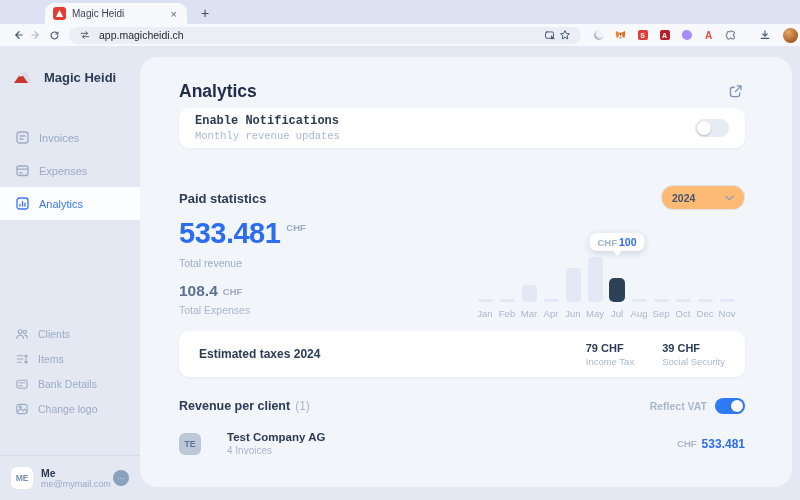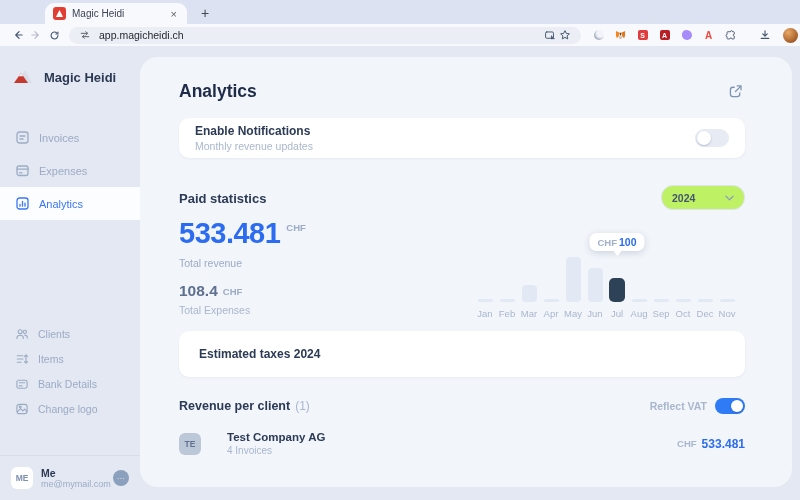--- a/index.html
+++ b/index.html
@@ -62,35 +62,35 @@
 
   
   .panel { position:absolute; left:140px; top:11px; right:8px; bottom:13px;
     background:#f2f5fa; border-radius:18px; }
   .content { position:absolute; left:39px; right:47px; top:0; bottom:0; }
   .page-title { position:absolute; top:24px; left:0; font-size:17.5px; font-weight:700; color:#1e2b49; }
   .export-btn { position:absolute; top:26px; right:0; width:18px; height:18px; }
 
   .card { position:absolute; left:0; right:0; background:#fff; border-radius:10px;
     box-shadow:0 1px 3px rgba(30,45,90,.05); }
-  .card-notif { top:61px; height:40px; display:flex; align-items:center; padding:0 16px; }
+  .card-notif { top:51px; height:40px; display:flex; align-items:center; padding:0 16px;font-family:Liberation Mono, monospace; }
   .notif-title { font-size:12px; font-weight:700; color:#2b3a55; }
   .notif-sub { font-size:10.5px; color:#a9b7cd; margin-top:2px; }
   .notif-text { flex:1; }
 
   .toggle { border-radius:10px; position:relative; flex:none; }
   .toggle .knob { position:absolute; top:2px; background:#fff; border-radius:50%;
     box-shadow:0 1px 2px rgba(30,45,90,.25); }
   .toggle-off { width:34px; height:18px; background:#e6ebf4; }
   .toggle-off .knob { left:2px; width:14px; height:14px; }
   .toggle-on { width:30px; height:16px; background:#2f7bf5; }
   .toggle-on .knob { right:2px; width:12px; height:12px; }
 
   .stats-heading { position:absolute; top:134px; left:0; font-size:13px; font-weight:700; color:#2b3a55; }
-  .year-select { position:absolute; top:128px; right:0; width:84px; height:25px; background:#bef264;
+  .year-select { position:absolute; top:128px; right:0; width:84px; height:25px; background:#fdba74;
     border:1px solid #dde3ef; border-radius:12px; display:flex; align-items:center; padding:0 10px; }
   .year-value { flex:1; font-size:10.5px; font-weight:600; color:#44556f; }
 
   .rev-value { position:absolute; top:162px; left:0; display:flex; align-items:flex-start; gap:6px; }
   .rev-number { font-size:29px; font-weight:700; color:#2b6cf0; letter-spacing:-.5px; line-height:1; }
   .cur-sm { font-size:9.5px; font-weight:700; color:#9cabc4; margin-top:3px; }
   .rev-label { position:absolute; top:200px; left:0; font-size:10.5px; color:#9cabc4; }
   .exp-value { position:absolute; top:226px; left:0; display:flex; align-items:flex-start; gap:5px; }
   .exp-number { font-size:15.5px; font-weight:700; color:#5d7090; line-height:1; }
   .exp-label { position:absolute; top:247px; left:0; font-size:10.5px; color:#a9b7cd; }
@@ -357,28 +357,28 @@
           </div>
           <div class="bar-slot">
             <div class="bar" style="height: 17px;"></div>
             <div class="bar-label">Mar</div>
           </div>
           <div class="bar-slot">
             <div class="bar" style="height: 3px;"></div>
             <div class="bar-label">Apr</div>
           </div>
           <div class="bar-slot">
+            <div class="bar" style="height: 34px;"></div>
+            <div class="bar-label">Jun</div>
+          </div>
+          <div class="bar-slot">
             <div class="bar" style="height: 45px;"></div>
             <div class="bar-label">May</div>
           </div>
           <div class="bar-slot">
-            <div class="bar" style="height: 34px;"></div>
-            <div class="bar-label">Jun</div>
-          </div>
-          <div class="bar-slot">
             <div class="bar hl" style="height: 24px;"></div>
             <div class="bar-label">Jul</div>
           </div>
           <div class="bar-slot">
             <div class="bar" style="height: 3px;"></div>
             <div class="bar-label">Aug</div>
           </div>
           <div class="bar-slot">
             <div class="bar" style="height: 3px;"></div>
             <div class="bar-label">Sep</div>
@@ -393,20 +393,30 @@
           </div>
           <div class="bar-slot">
             <div class="bar" style="height: 3px;"></div>
             <div class="bar-label">Nov</div>
           </div>
           <div class="chart-tooltip" style="left: 143px;"><span>CHF</span><b>100</b><span class="tip-arrow"></span></div>
         </div>
 
       <div class="card card-taxes">
         <span class="taxes-title">Estimated taxes 2024</span>
+        <div class="tax-cols">
+          <div>
+            <div class="tax-value">79 CHF</div>
+            <div class="tax-label">Income Tax</div>
+          </div>
+          <div>
+            <div class="tax-value">39 CHF</div>
+            <div class="tax-label">Social Security</div>
+          </div>
+        </div>
       </div>
 
       <div class="clients-heading">
         <span class="clients-title">Revenue per client</span>
         <span class="clients-count">(1)</span>
         <span class="vat-wrap">
           <span class="vat-label">Reflect VAT</span>
           <span class="toggle toggle-on">
               <span class="knob"></span>
             </span>

